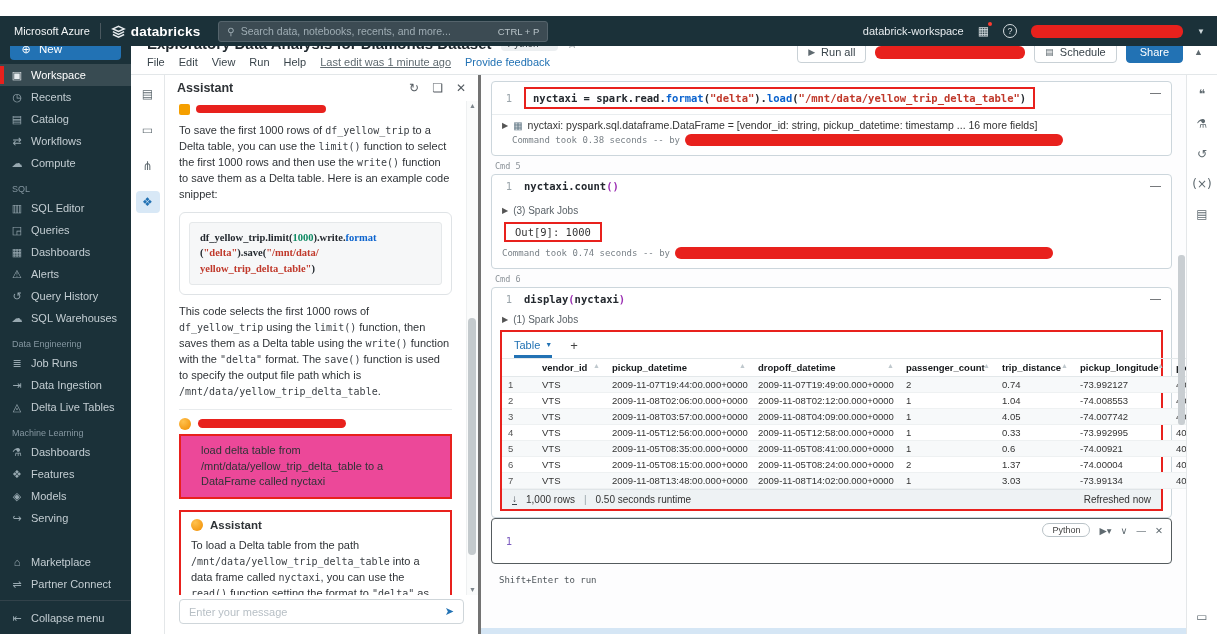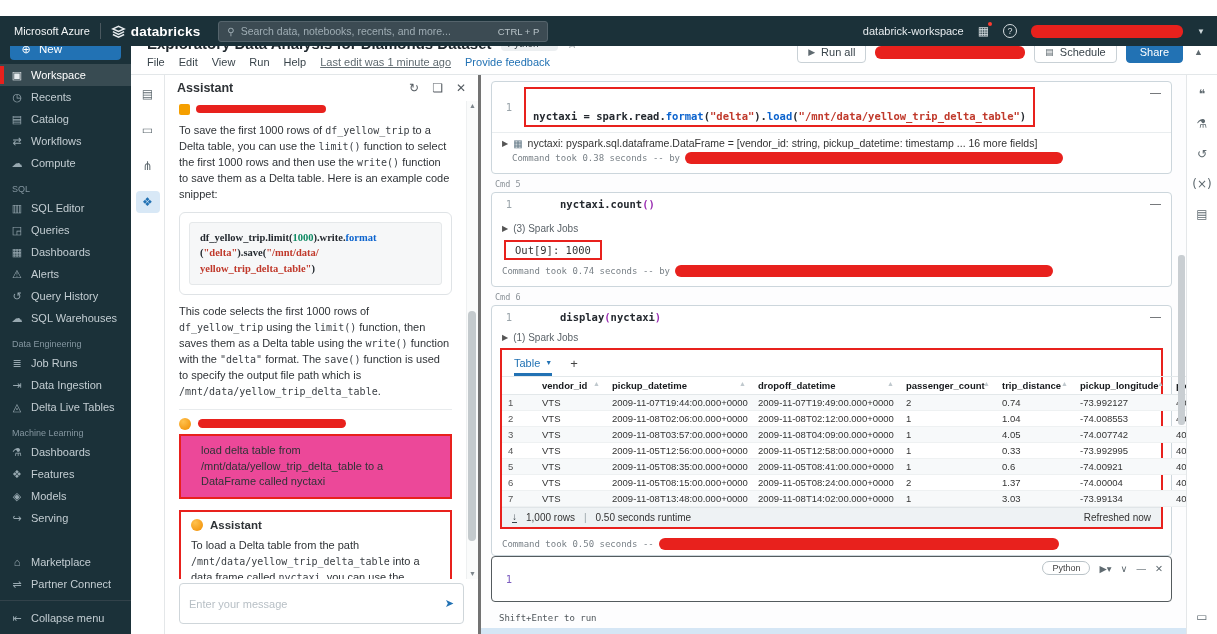--- a/index.html
+++ b/index.html
@@ -81,31 +81,31 @@
   .codepre { background:#f6f7f8; border:1px solid #e5e8ea; border-radius:3px; padding:7px 10px; font-family:"DejaVu Sans Mono",monospace; font-size:10.5px; font-weight:bold; line-height:1.5; position:relative; }
   .codepre div { white-space:pre-wrap;font-family:Liberation Serif, serif; }
   .sg-p { color:#24292f; } .sg-k { color:#0b63ce; } .sg-s { color:#c0392b; } .sg-n { color:#0e8a63; } .sg-b { color:#9b30b3; }
   .as-divider { border:none; border-top:1px solid #e8ebed; margin:9px 0 8px; }
   .user-row { display:flex; align-items:center; gap:7px; margin:2px 0 4px; }
   .circ-ic { width:12px; height:12px; border-radius:50%; background:radial-gradient(circle at 35% 30%,#ffc14d,#f08c00); flex:none; }
   .user-msg-box { background:#ec4899; padding:7px 20px; font-size:11px; color:#2f3337; line-height:1.45; margin-bottom:11px; }
   .as-block { padding:7px 10px 9px; margin-bottom:8px; }
   .as-block-head { display:flex; align-items:center; gap:7px; margin-bottom:7px; }
   .as-block-title { font-size:11.5px; font-weight:bold; color:#2f3337; }
-  .as-input-row { flex:none; margin:4px 14px 10px 14px; height:41px; border:1px solid #cfd6da; border-radius:4px; display:flex; align-items:center; padding:0 9px; }
+  .as-input-row { flex:none; margin:4px 14px 10px 14px; height:25px; border:1px solid #cfd6da; border-radius:4px; display:flex; align-items:center; padding:0 9px; }
   .as-input-row input { flex:1; border:none; outline:none; font-size:11px; font-family:"Liberation Sans",sans-serif; color:#39444b; }
   .as-input-row input::placeholder { color:#b7bfc5; }
   .send-ic { color:#2272b4; font-size:11px; }
 
   
   .notebook { flex:1; background:#fdfdfe; position:relative; padding:6px 14px 0 10px; overflow:hidden; }
   .cell { background:#fff; border:1px solid #ccd6dc; border-radius:4px; }
   .code-row { display:flex; align-items:center; padding:5px 8px 5px 0; position:relative; }
   .gutter { width:32px; text-align:right; padding-right:12px; flex:none; font-family:"DejaVu Sans Mono",monospace; font-size:10.5px; color:#9aa4aa; }
-  .codeline { font-family:"DejaVu Sans Mono",monospace; font-size:10.5px; font-weight:bold; color:#24292f; white-space:nowrap;margin-left:36px; }
+  .codeline { font-family:"DejaVu Sans Mono",monospace; font-size:10.5px; font-weight:bold; color:#24292f; white-space:nowrap; }
   .code-annot { display:inline-block; padding:3px 7px; }
   .dash { position:absolute; right:10px; top:4px; color:#4a4f52; font-size:11px; }
   .res-sec { border-top:1px solid #e9edef; padding:4px 10px; }
   .res-line { font-size:10.5px; color:#333; display:flex; align-items:center; gap:5px; white-space:nowrap; overflow:hidden; }
   .tri { color:#555; font-size:8px; }
   .df-ic { color:#607684; font-size:10px; }
   .jobs-line { font-size:10px; color:#5a6268; padding:4px 10px 1px; display:flex; align-items:center; gap:5px; }
   .out-box { display:inline-block; margin:3px 0 2px 2px; padding:2px 9px; font-family:"DejaVu Sans Mono",monospace; font-size:10.5px; color:#333; }
   .took { padding:3px 10px 5px; font-family:"DejaVu Sans Mono",monospace; font-size:9px; color:#7a8288; display:flex; align-items:center; gap:5px; white-space:nowrap; }
   .took .redact { height:12px; border-radius:6px; }
@@ -540,24 +540,20 @@
           </table>
           <div class="tbl-footer">
             <span class="dl-ic">↓</span>
             <span>1,000 rows</span>
             <span style="color:#9aa4aa;">|</span>
             <span>0.50 seconds runtime</span>
             <span class="tbl-refreshed">Refreshed now</span>
           </div>
         </div>
       </div>
-      <div class="took">
-        <span>Command took 0.50 seconds --</span>
-        <span class="redact" style="width:400px;"></span>
-      </div>
     </div>
 
 
     <div class="cell-empty">
       <div class="cell-controls">
         <span class="py-pill">Python</span>
         <span>▶▾</span>
         <span>∨</span>
         <span>—</span>
         <span>✕</span>

